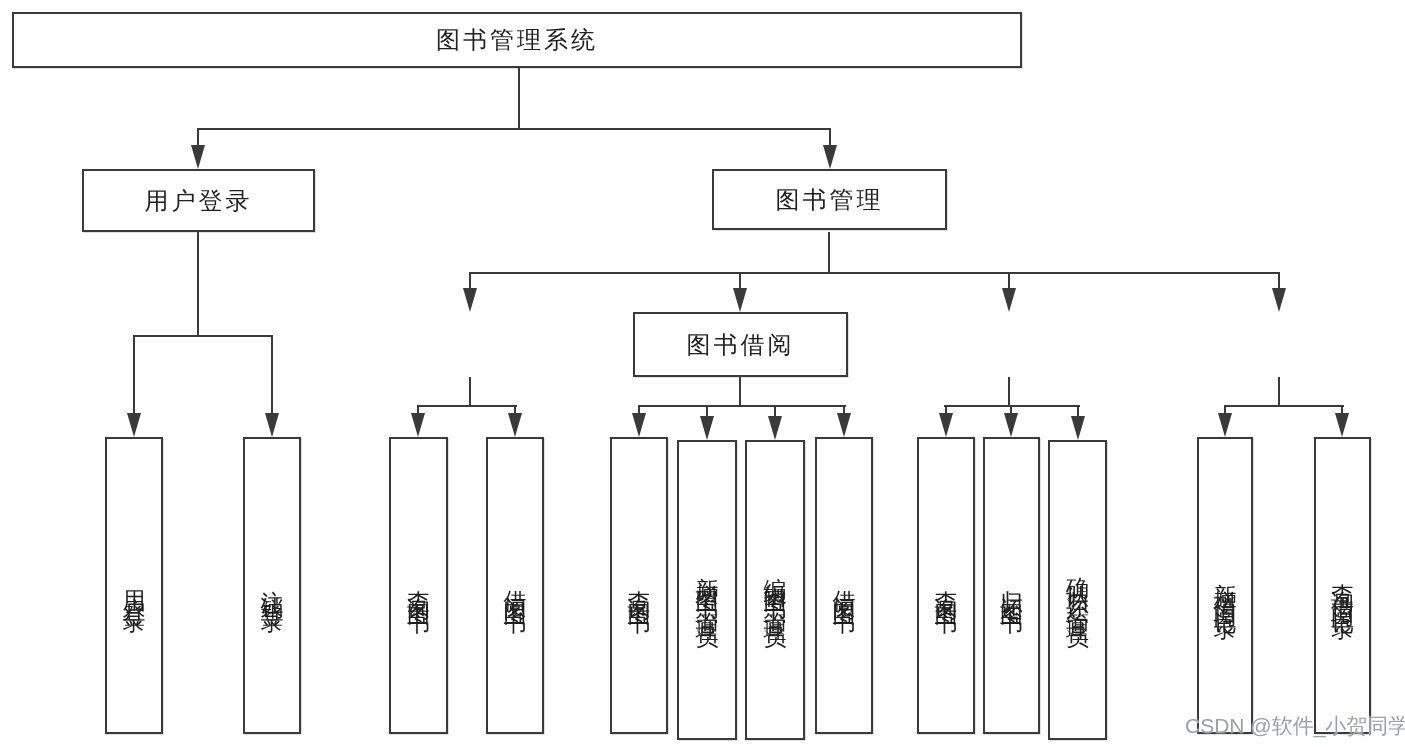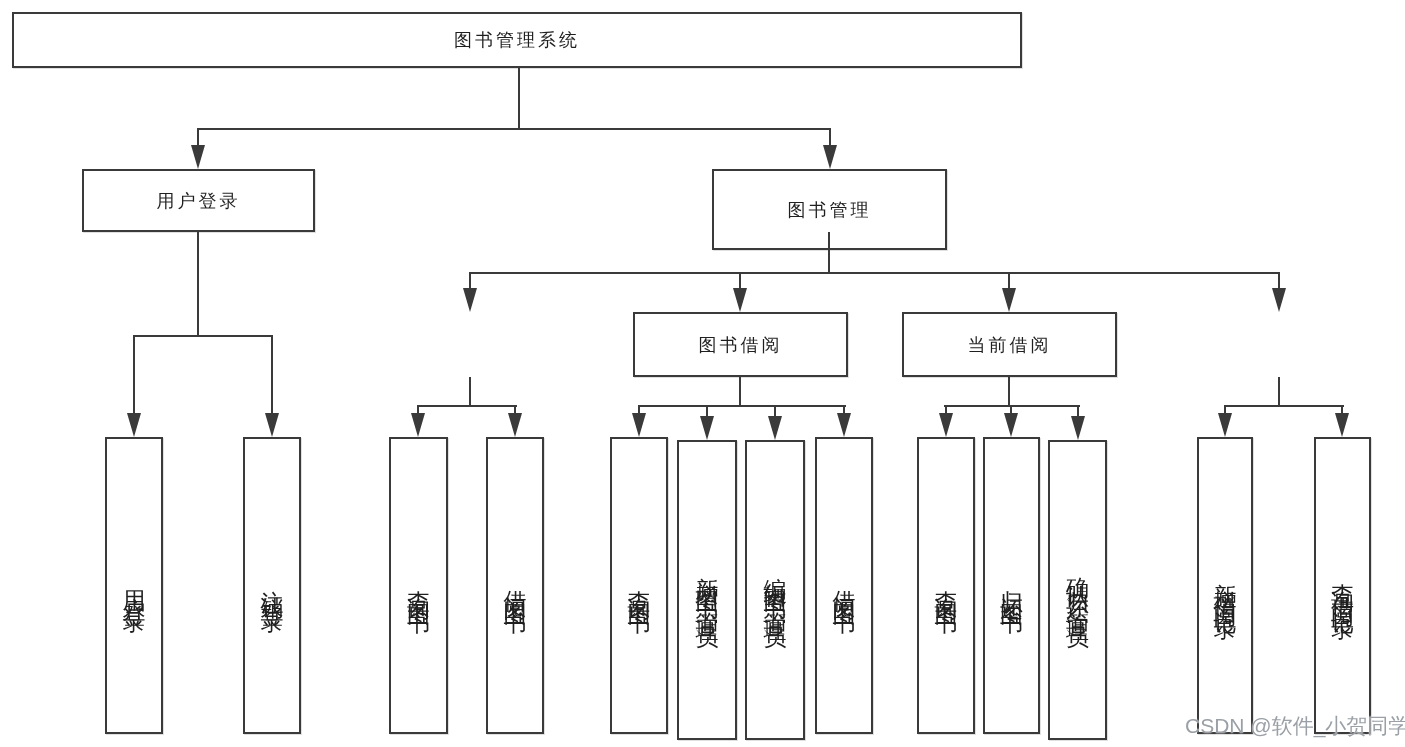--- a/index.html
+++ b/index.html
@@ -19,21 +19,21 @@
   .box{
     position:absolute;
     border:2px solid var(--line);
     background:var(--bg);
     display:flex;align-items:center;justify-content:center;
     color:var(--text);
     box-sizing:border-box;
     box-shadow:1px 1px 0 rgba(0,0,0,0.12);
   }
   .box .hlabel{
-    font-size:18px;letter-spacing:3px;white-space:nowrap;
+    font-size:24px;letter-spacing:3px;white-space:nowrap;
   }
   .box .vtext{
     writing-mode:vertical-rl;
     font-size:23px;
     letter-spacing:7px;
     line-height:1;
     white-space:nowrap;
   }
   .line{position:absolute;background:var(--line);}
   .hl{height:2px;}
@@ -66,21 +66,21 @@
   <div class="line vl" style="left:518px;top:68px;height:62px;"></div>
   <div class="line hl" style="left:197px;top:128px;width:634px;"></div>
   <div class="line vl" style="left:197px;top:128px;height:20px;"></div>
   <div class="line vl" style="left:829px;top:128px;height:20px;"></div>
   <div class="arrow" style="left:191px;top:145px;"></div>
   <div class="arrow" style="left:823px;top:145px;"></div>
 
   <div class="box" style="left:82px;top:169px;width:233px;height:63px;">
     <span class="hlabel">用户登录</span>
   </div>
-  <div class="box" style="left:712px;top:169px;width:235px;height:81px;">
+  <div class="box" style="left:712px;top:169px;width:235px;height:61px;">
     <span class="hlabel">图书管理</span>
   </div>
 
   <div class="line vl" style="left:197px;top:232px;height:105px;"></div>
   <div class="line hl" style="left:133px;top:335px;width:140px;"></div>
   <div class="line vl" style="left:133px;top:335px;height:80px;"></div>
   <div class="line vl" style="left:271px;top:335px;height:80px;"></div>
   <div class="arrow" style="left:127px;top:413px;"></div>
   <div class="arrow" style="left:265px;top:413px;"></div>
 
@@ -90,23 +90,20 @@
   <div class="line vl" style="left:739px;top:272px;height:16px;"></div>
   <div class="line vl" style="left:1008px;top:272px;height:16px;"></div>
   <div class="line vl" style="left:1278px;top:272px;height:16px;"></div>
   <div class="arrow" style="left:463px;top:288px;"></div>
   <div class="arrow" style="left:733px;top:288px;"></div>
   <div class="arrow" style="left:1002px;top:288px;"></div>
   <div class="arrow" style="left:1272px;top:288px;"></div>
 
   <div class="box" style="left:633px;top:312px;width:215px;height:65px;">
     <span class="hlabel">图书借阅</span>
-  </div>
-  <div class="box" style="left:902px;top:312px;width:215px;height:65px;">
-    <span class="hlabel">当前借阅</span>
   </div>
 
   <div class="line vl" style="left:469px;top:377px;height:30px;"></div>
   <div class="line hl" style="left:417px;top:405px;width:100px;"></div>
   <div class="line vl" style="left:417px;top:405px;height:12px;"></div>
   <div class="line vl" style="left:514px;top:405px;height:12px;"></div>
   <div class="arrow" style="left:411px;top:413px;"></div>
   <div class="arrow" style="left:508px;top:413px;"></div>
 
   <div class="line vl" style="left:739px;top:377px;height:30px;"></div>

